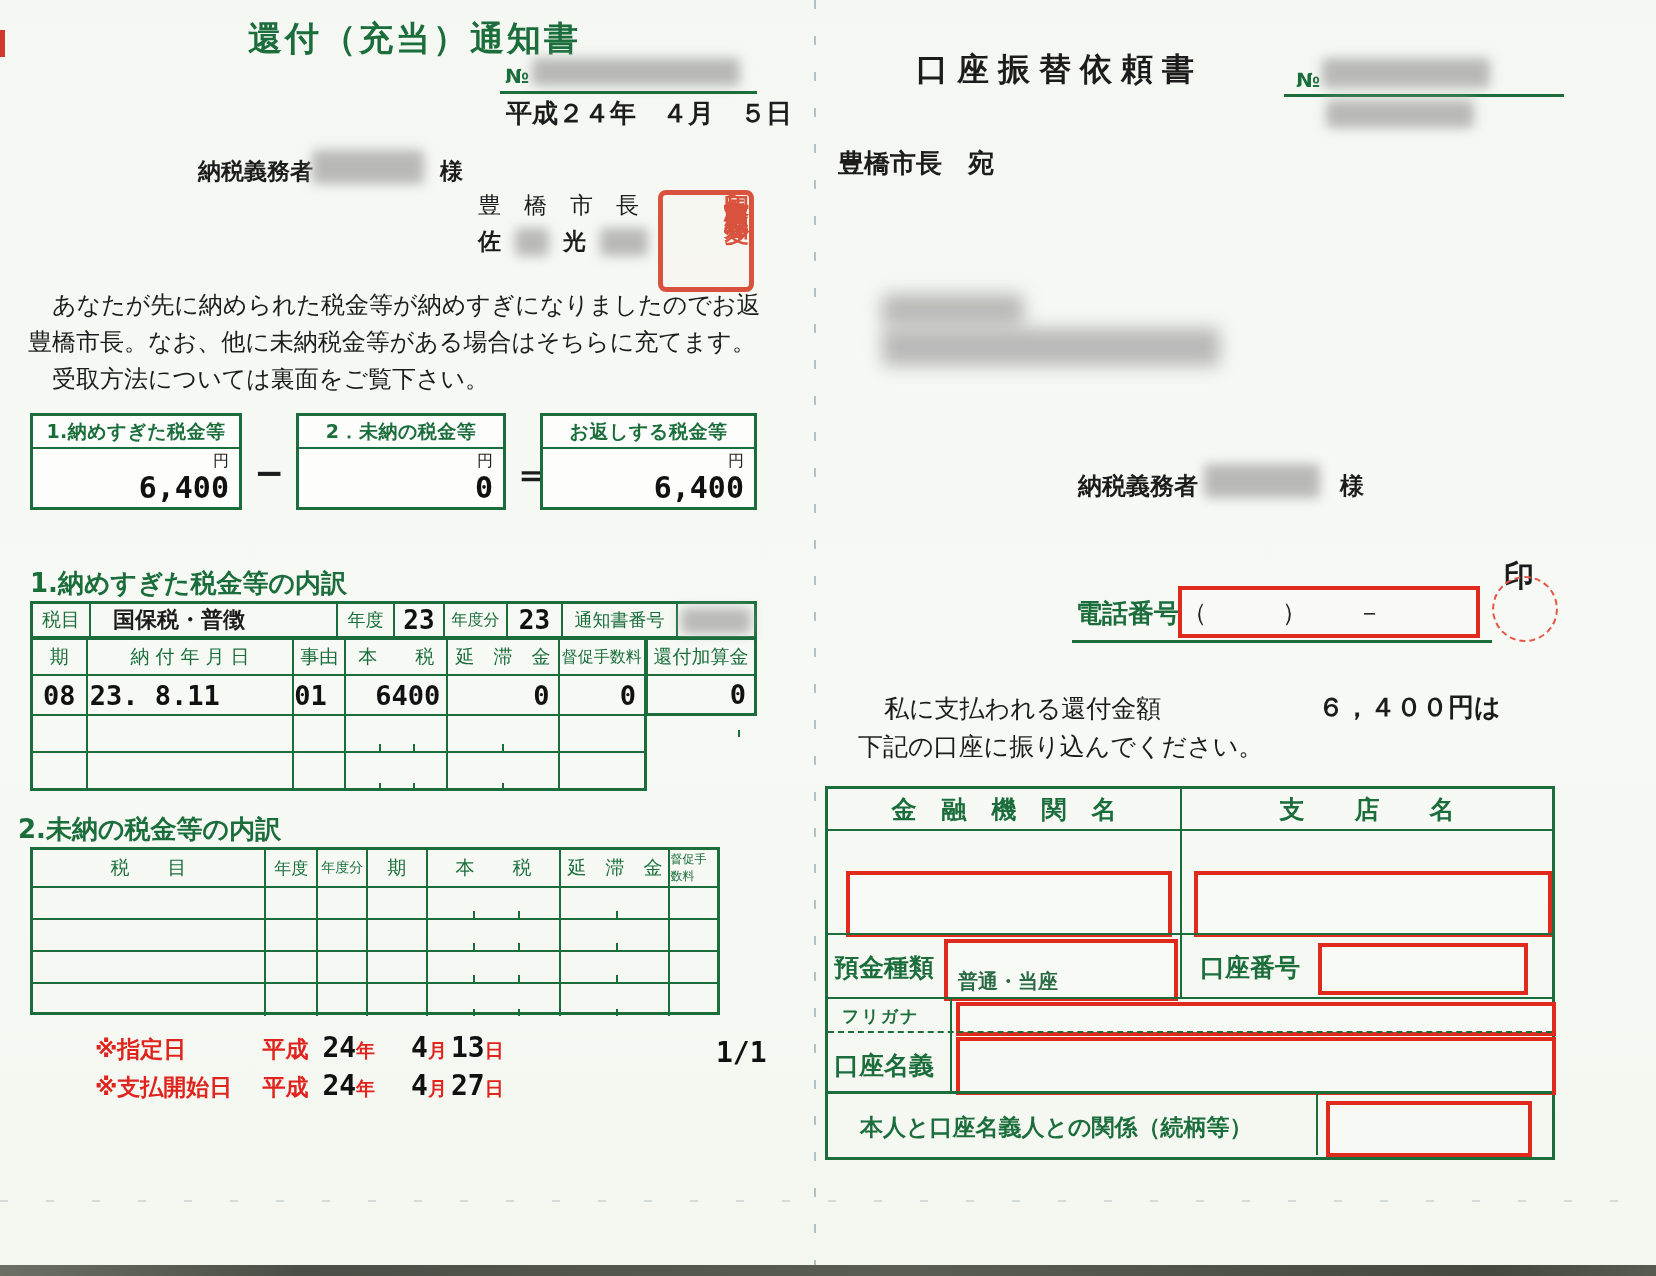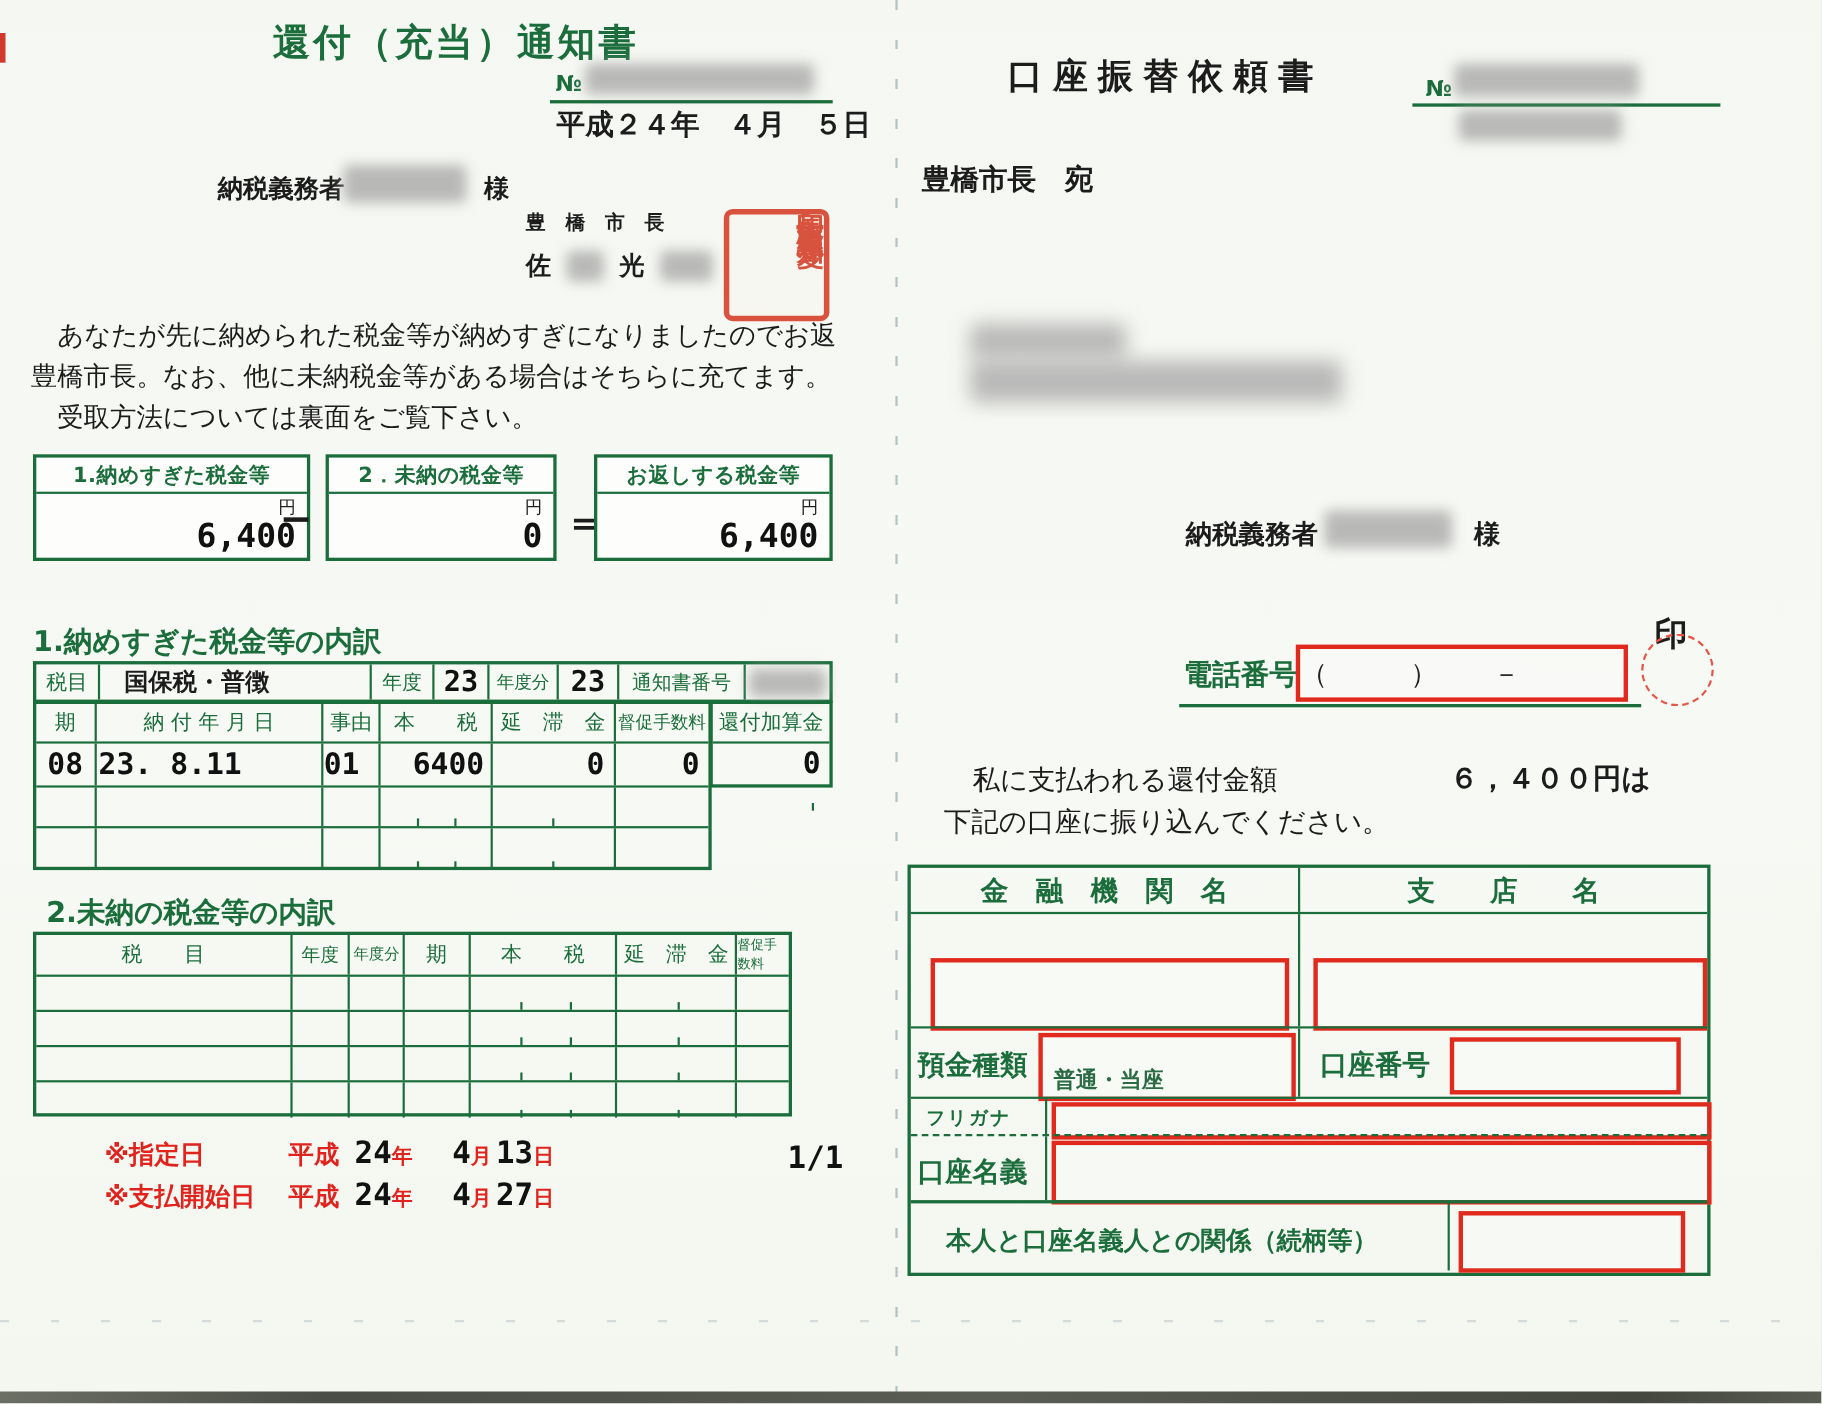--- a/index.html
+++ b/index.html
@@ -62,37 +62,37 @@
     <div class="abs green" style="left:505px;top:64px;font-size:20px;font-weight:bold;">№</div>
     <div class="blur" style="left:532px;top:58px;width:208px;height:28px;"></div>
     <div class="gline" style="left:500px;top:91px;width:257px;height:2.5px;"></div>
 
     <div class="abs" style="left:506px;top:96px;font-size:26px;font-weight:600;">平成２４年　４月　５日</div>
 
     <div class="abs" style="left:198px;top:156px;font-size:23px;font-weight:bold;">納税義務者</div>
     <div class="blur" style="left:312px;top:150px;width:112px;height:34px;"></div>
     <div class="abs" style="left:440px;top:156px;font-size:23px;font-weight:bold;">様</div>
 
-    <div class="abs" style="left:478px;top:190px;font-size:18px;font-weight:bold;">豊　橋　市　長</div>
+    <div class="abs" style="left:478px;top:190px;font-size:23px;font-weight:normal;">豊　橋　市　長</div>
     <div class="abs" style="left:478px;top:226px;font-size:23px;font-weight:bold;display:flex;align-items:center;gap:14px;">
       <span>佐</span>
       <span class="blur" style="position:relative;display:inline-block;width:34px;height:28px;"></span>
       <span>光</span>
       <span class="blur" style="position:relative;display:inline-block;width:48px;height:28px;"></span>
     </div>
 
     <div class="seal" style="left:658px;top:190px;width:82px;height:84px;">愛知県豊橋市長印</div>
 
     <div class="abs" style="left:28px;top:287px;width:736px;font-size:24px;line-height:37px;">
       <div>　あなたが先に納められた税金等が納めすぎになりましたのでお返</div>
       <div>豊橋市長。なお、他に未納税金等がある場合はそちらに充てます。</div>
       <div>　受取方法については裏面をご覧下さい。</div>
     </div>
 
-    <div class="sumbox" style="left:30px;top:413px;width:252px;height:97px;">
+    <div class="sumbox" style="left:30px;top:413px;width:212px;height:97px;">
       <div class="hd">1.納めすぎた税金等</div>
       <div class="bd">
         <span class="unit">円</span>
         <span class="val num">6,400</span>
       </div>
     </div>
     <div class="abs" style="left:254px;top:452px;font-size:36px;font-weight:bold;">−</div>
     <div class="sumbox" style="left:296px;top:413px;width:210px;height:97px;">
       <div class="hd">2．未納の税金等</div>
       <div class="bd">
@@ -174,21 +174,21 @@
     <div class="t1" style="left:645px;top:637px;width:112px;height:79px;">
       <div class="trow bb" style="height:36px;">
         <div class="tc thx" style="width:100%;border-right:none;">還付加算金</div>
       </div>
       <div class="trow" style="height:37px;">
         <div class="tc num" style="width:100%;border-right:none;justify-content:flex-end;padding-right:8px;font-size:27px;">0</div>
       </div>
     </div>
     <i class="tick abs" style="left:738px;top:730px;"></i>
 
-    <div class="abs green" style="left:42px;top:812px;font-size:26px;font-weight:bold;">2.未納の税金等の内訳</div>
+    <div class="abs green" style="left:18px;top:812px;font-size:26px;font-weight:bold;">2.未納の税金等の内訳</div>
 
     <div class="t2" style="left:30px;top:847px;width:690px;height:168px;">
       <div class="trow bb" style="height:38px;">
         <div class="tc thx" style="width:235px;">税　　目</div>
         <div class="tc thx" style="width:53px;font-size:17px;">年度</div>
         <div class="tc thx" style="width:50px;font-size:14px;">年度分</div>
         <div class="tc thx" style="width:60px;">期</div>
         <div class="tc thx" style="width:135px;">本　　税</div>
         <div class="tc thx" style="width:110px;">延　滞　金</div>
         <div class="tc thx" style="width:47px;font-size:12px;">督促手数料</div>

